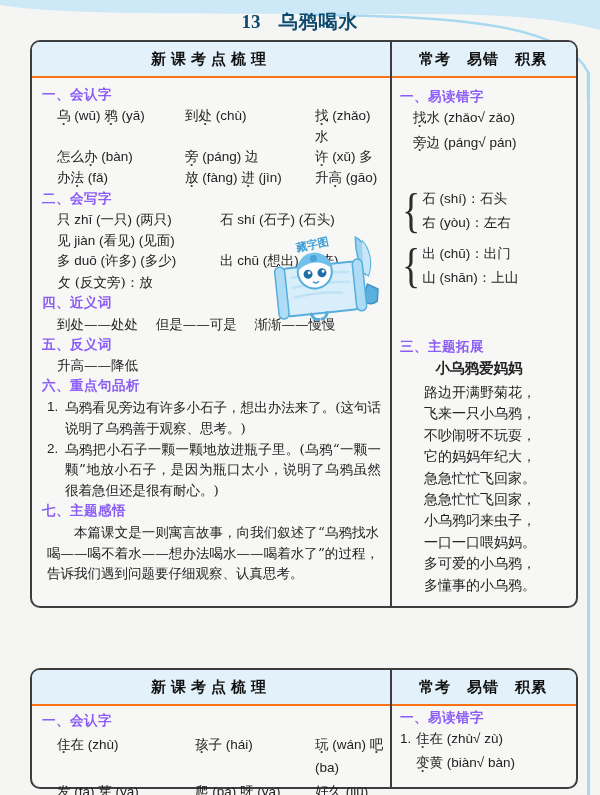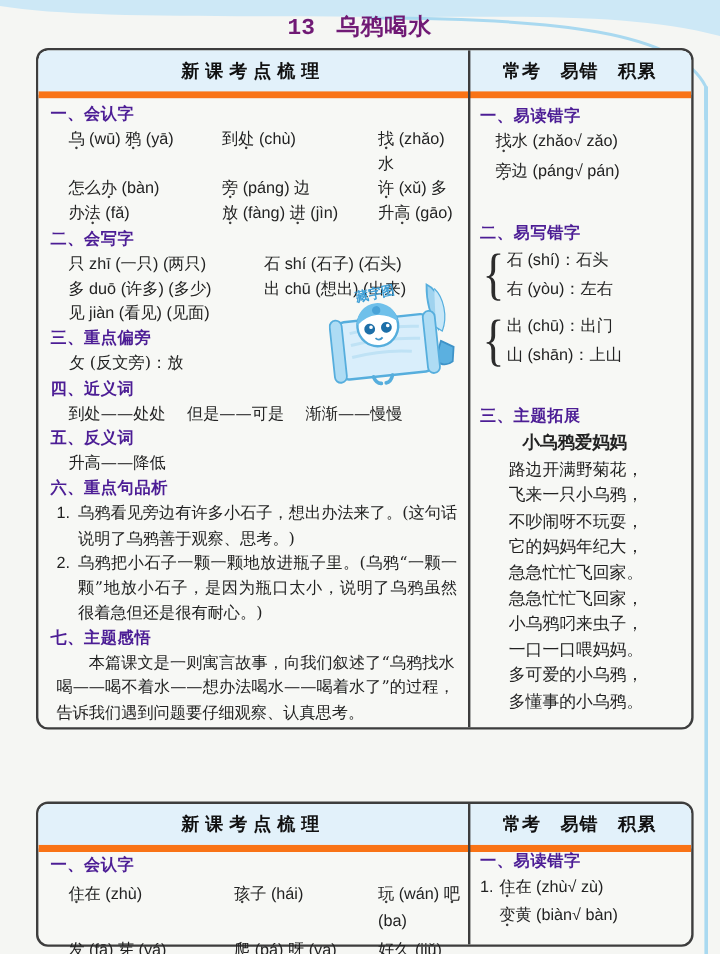--- a/index.html
+++ b/index.html
@@ -2,40 +2,40 @@
 <html><head>
 <meta charset="utf-8">
 <style>
   html,body { margin:0; padding:0; background:#e9eef0; }
   .page { position:relative; width:600px; height:795px; background:#f5f6f3; overflow:hidden;
           font-family:"DejaVu Serif", serif; color:#222; }
   .topdecor { position:absolute; left:0; top:0; pointer-events:none; }
   .rightline { position:absolute; left:587px; top:72px; bottom:0; width:2.5px; background:#a9d9f0; }
 
   .lesson-title { position:absolute; left:0; width:100%; text-align:center;
-                  font-family:Liberation Mono, monospace; font-weight:bold;
-                  font-size:19px; color:#701a75; letter-spacing:1px; }
+                  font-family:Liberation Serif, serif; font-weight:bold;
+                  font-size:19px; color:#0c4a6e; letter-spacing:1px; }
   .lesson-title .num { margin-right:18px; letter-spacing:0; }
 
   .ctable { position:absolute; left:30px; width:548px; border:2px solid #3d3d3d;
             border-radius:10px; background:#f7f8f5; box-sizing:border-box; }
   .t13 { top:40px;  height:568px; }
   .t14 { top:668px; height:121px; }
   .thead { display:grid; grid-template-columns:358px 1fr; background:#e2f1fa;
-           border-bottom:6px solid #f97316; border-radius:8px 8px 0 0; }
+           border-bottom:2px solid #f97316; border-radius:8px 8px 0 0; }
   .hcell { text-align:center; font-family:"Liberation Sans", sans-serif; font-weight:bold;
            font-size:15px; color:#111; padding:8px 0 7px 0; }
   .hl { letter-spacing:5px; }
   .hr { letter-spacing:1px; }
   .vdiv { position:absolute; left:358px; top:0; bottom:0; width:1.8px; background:#3d3d3d; }
   .tbody { position:absolute; left:0; right:0; top:36px; bottom:0; display:grid;
            grid-template-columns:358px 1fr; }
   .t14 .tbody { top:34px; }
 
-  .sec { color:#4c1d95; font-family:"Liberation Sans", sans-serif; font-weight:bold;
+  .sec { color:#8b5cf6; font-family:"Liberation Sans", sans-serif; font-weight:bold;
          font-size:13.5px; letter-spacing:0.5px; }
   .lcell { padding:7px 6px 0 10px; font-size:13.5px; line-height:20.8px; position:relative; }
   .ent,.r2 span,.r3 span { font-family:"Liberation Sans", sans-serif; }
   .r3 { display:grid; grid-template-columns:128px 130px 1fr; padding-left:15px; }
   .t14 .r3 { grid-template-columns:138px 120px 1fr; }
   .r2 { display:grid; grid-template-columns:163px 1fr; padding-left:15px; }
   .line { padding-left:15px; }
   .qitem { display:flex; padding-left:5px; }
   .qnum { width:18px; flex:0 0 18px; font-family:"Liberation Sans", sans-serif; }
   .qtext { flex:1; text-align:justify; padding-right:3px; }
@@ -99,28 +99,27 @@
           <span class="ent">办<span class="d">法</span> (fǎ)</span>
           <span class="ent"><span class="d">放</span> (fàng) <span class="d">进</span> (jìn)</span>
           <span class="ent">升<span class="d">高</span> (gāo)</span>
         </div>
         <div class="sec">二、会写字</div>
         <div class="r2">
           <span>只 zhī (一只) (两只)</span>
           <span>石 shí (石子) (石头)</span>
         </div>
         <div class="r2">
+          <span>见 jiàn (看见) (见面)</span>
+          <span></span>
+        </div>
+        <div class="r2">
           <span>多 duō (许多) (多少)</span>
           <span>出 chū (想出) (出来)</span>
         </div>
-        <div class="r2">
-          <span>见 jiàn (看见) (见面)</span>
-          <span></span>
-        </div>
-        <div class="sec">三、重点偏旁</div>
         <div class="line">攵 (反文旁)：放</div>
         <div class="sec">四、近义词</div>
         <div class="line">到处——处处　 但是——可是　 渐渐——慢慢</div>
         <div class="sec">五、反义词</div>
         <div class="line">升高——降低</div>
         <div class="sec">六、重点句品析</div>
         <div class="qitem">
           <span class="qnum">1.</span>
           <span class="qtext">乌鸦看见旁边有许多小石子，想出办法来了。(这句话说明了乌鸦善于观察、思考。)</span>
         </div>
@@ -132,21 +131,20 @@
         <div class="para">本篇课文是一则寓言故事，向我们叙述了“乌鸦找水喝——喝不着水——想办法喝水——喝着水了”的过程，告诉我们遇到问题要仔细观察、认真思考。</div>
       </div>
 
       <div class="rcell">
         <div class="rblock rb1">
           <div class="sec">一、易读错字</div>
           <div class="rline"><span class="d">找</span>水 (zhǎo√ zǎo)</div>
           <div class="rline"><span class="d">旁</span>边 (páng√ pán)</div>
         </div>
         <div class="rblock rb2">
-          <div class="sec">二、易写错字</div>
           <div class="bgroup">
             <span class="brace">{</span>
             <div class="blines">
               <div>石 (shí)：石头</div>
               <div>右 (yòu)：左右</div>
             </div>
           </div>
           <div class="bgroup">
             <span class="brace">{</span>
             <div class="blines">

